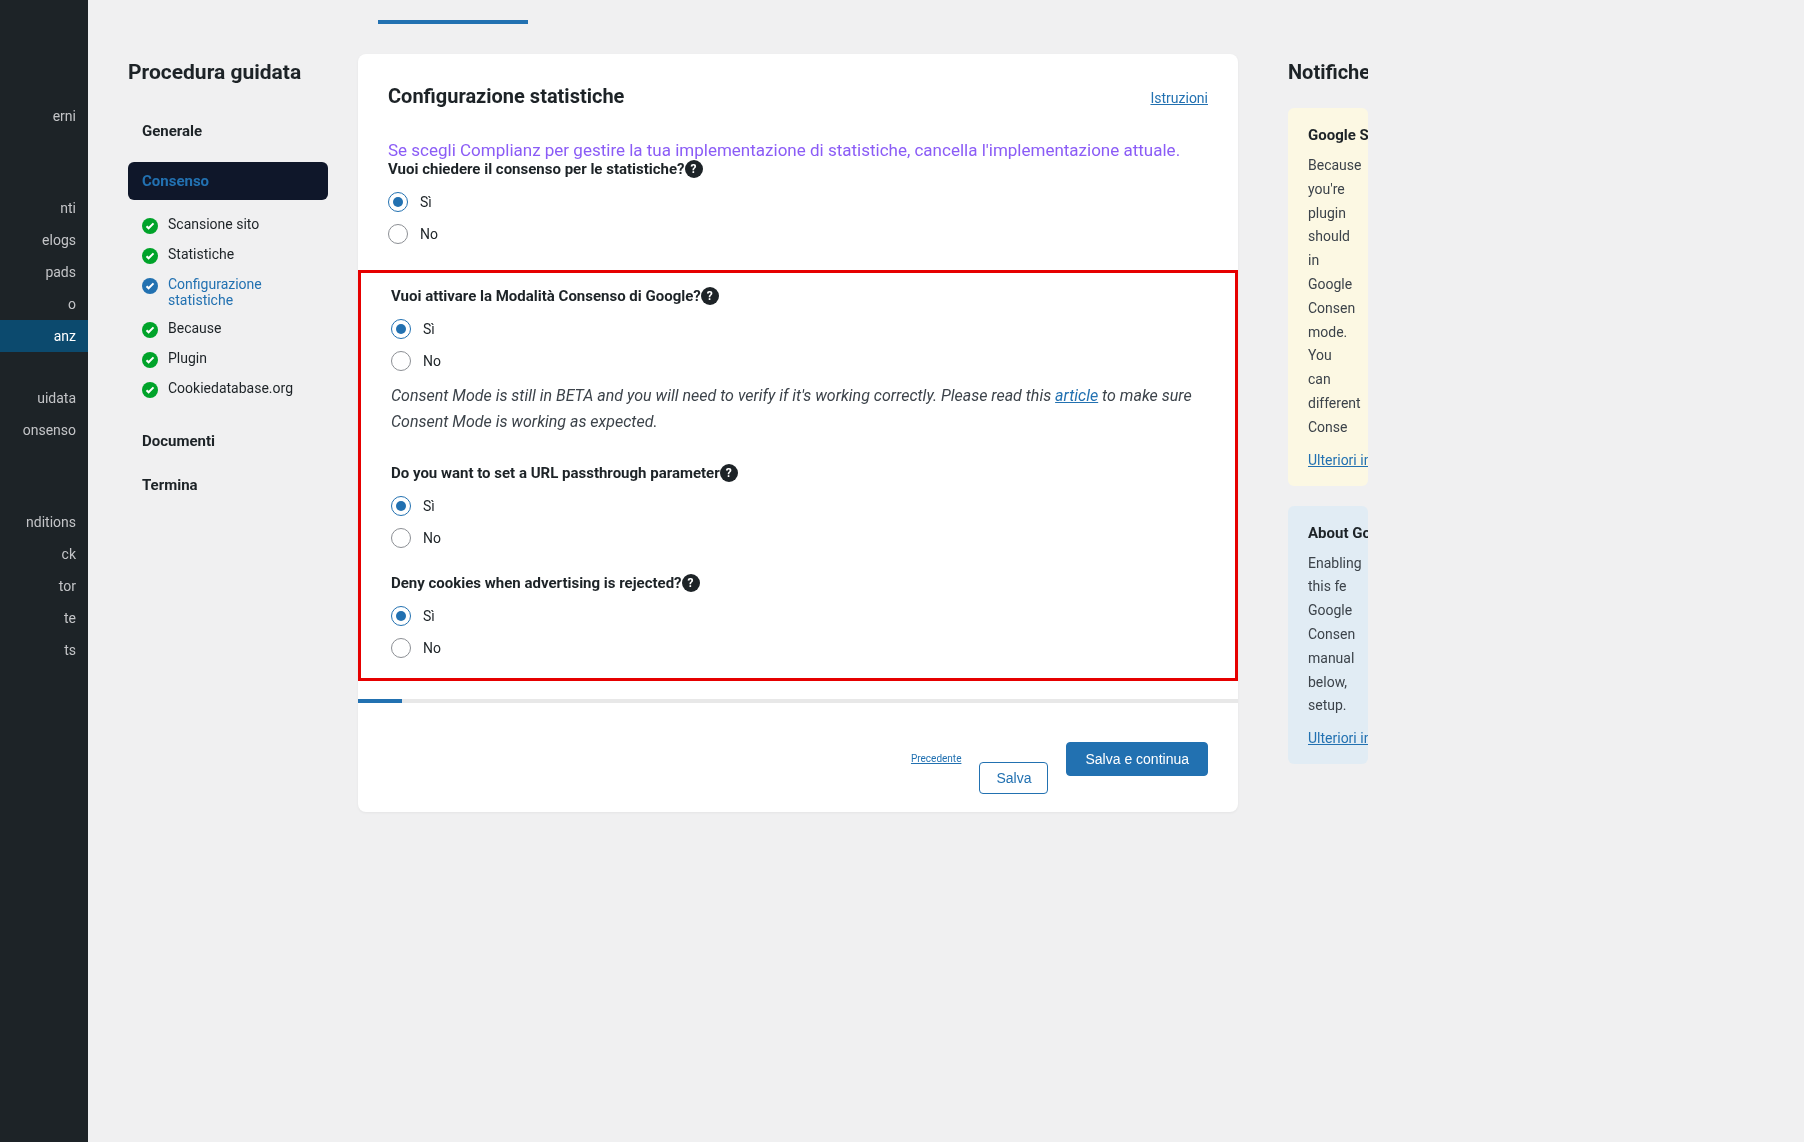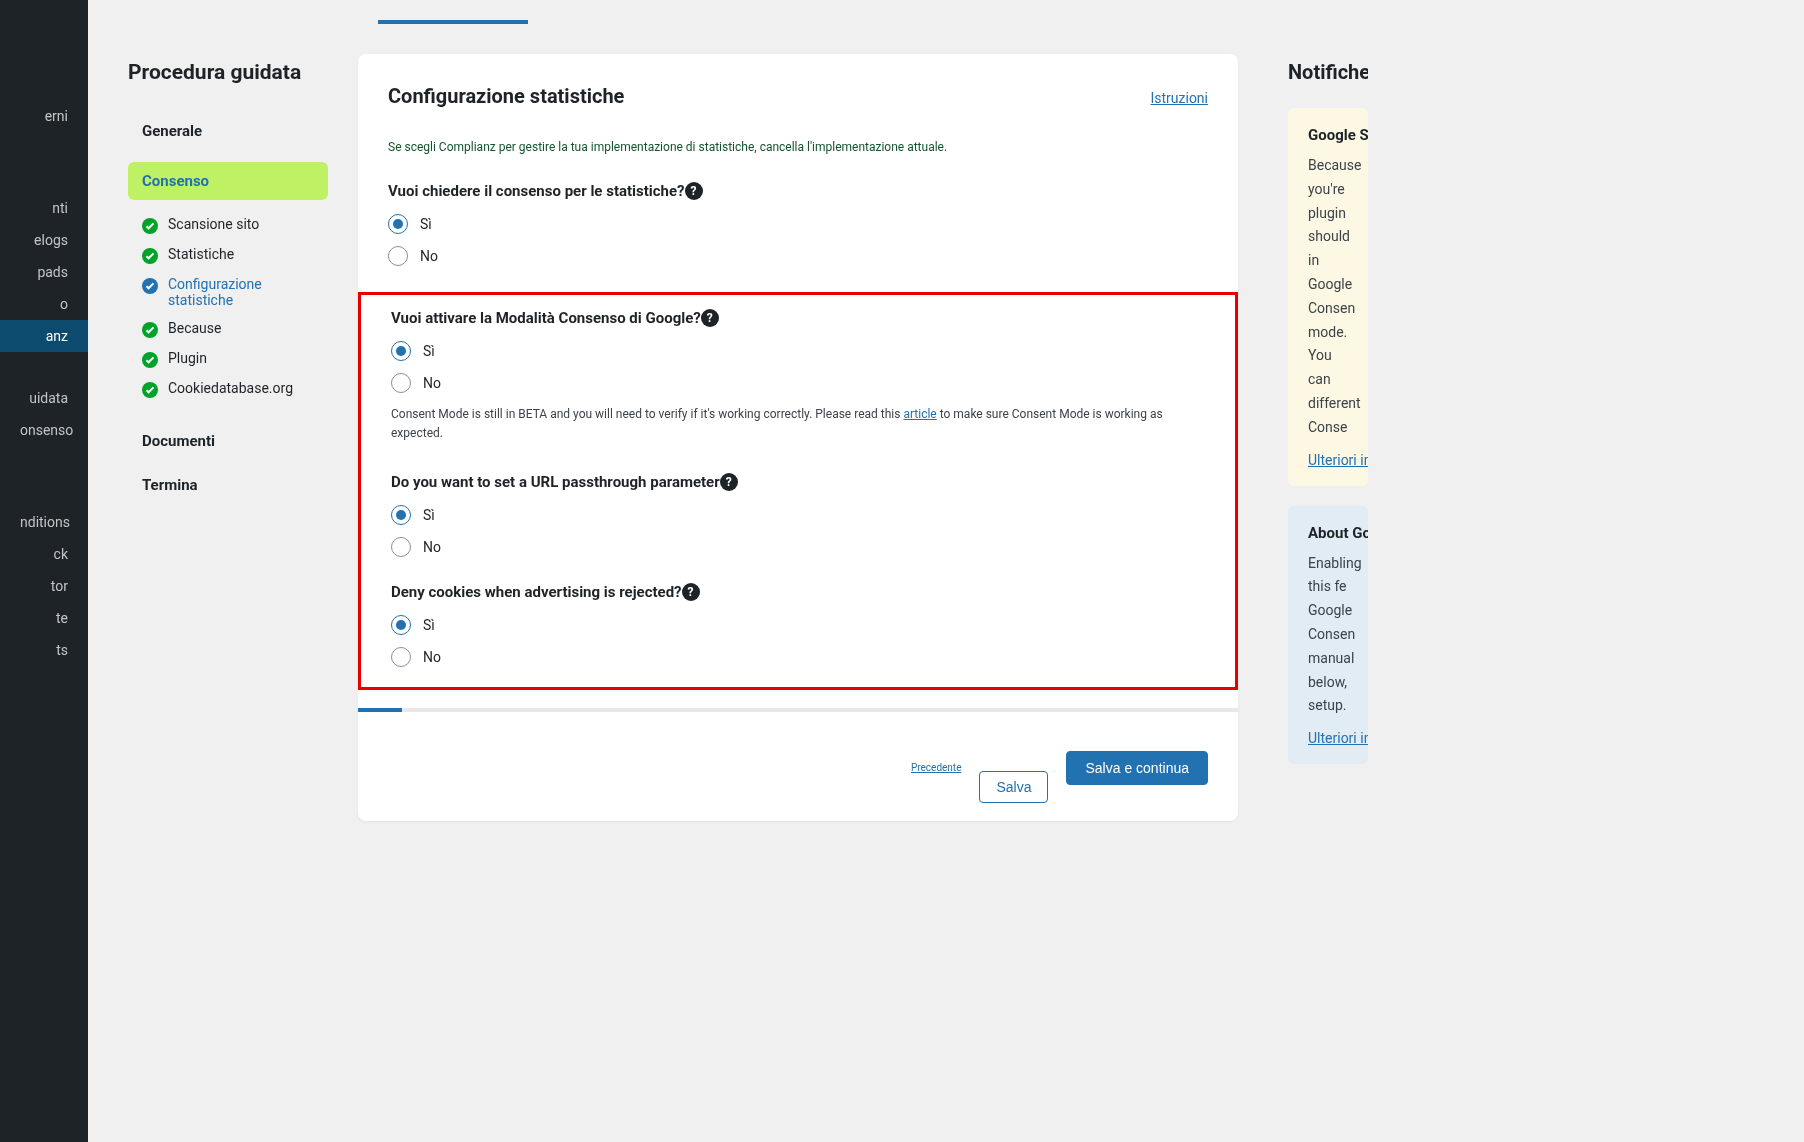--- a/index.html
+++ b/index.html
@@ -12,21 +12,21 @@
 }
 .layout { display: flex; min-height: 100vh; }
 .wp-sidebar {
   width: 88px;
   background: #1d2327;
   color: #f0f0f1;
   padding-top: 100px;
   flex-shrink: 0;
 }
 .wp-sidebar .item {
-  padding: 8px 20px;
+  padding: 8px 12px;
   color: #c3c4c7;
   font-size: 14px;
   text-align: right;
   white-space: nowrap;
   overflow: hidden;
 }
 .wp-sidebar .item.active {
   background: #0c4a6e;
   color: #fff;
   position: relative;
@@ -56,21 +56,21 @@
 }
 .wizard-nav .step {
   padding: 10px 14px;
   font-size: 15px;
   font-weight: 700;
   color: #1d2327;
   border-radius: 6px;
   cursor: pointer;
 }
 .wizard-nav .step.active {
-  background: #bef264;
+  background: #0f172a;
   color: #2271b1;
 }
 .wizard-nav .substep {
   display: flex;
   align-items: flex-start;
   gap: 10px;
   padding: 6px 4px 6px 14px;
   font-size: 14px;
   color: #1d2327;
   cursor: pointer;
@@ -106,23 +106,22 @@
   font-size: 20px;
   font-weight: 700;
   color: #1d2327;
 }
 .card-header a {
   color: #2271b1;
   text-decoration: underline;
   font-size: 14px;
 }
 .intro-text {
-  font-size: 12px;
-  color: #14532d;
-  margin-bottom: 28px;
+  font-size: 17px;
+  color: #8b5cf6;
 }
 .question-block { margin-bottom: 26px; }
 .question-title {
   font-size: 15px;
   font-weight: 700;
   color: #1d2327;
   display: inline-flex;
   align-items: flex-end;
   margin-bottom: 14px;
 }
@@ -161,21 +160,22 @@
   border-radius: 50%;
   background: #2271b1;
 }
 .radio-label { font-size: 14px; color: #1d2327; }
 .highlighted-section {
   border: 3px solid #e60000;
   margin: 0 -30px;
   padding: 14px 30px 8px 30px;
 }
 .beta-note {
-  font-size: 12px;
+  font-style: italic;
+  font-size: 16px;
   color: #3c434a;
   margin-top: 6px;
   margin-bottom: 30px;
   line-height: 1.6;
 }
 .beta-note a { color: #2271b1; text-decoration: underline; }
 .progress-bar {
   height: 4px;
   background: #e8e8e8;
   margin: 18px -30px 20px -30px;

